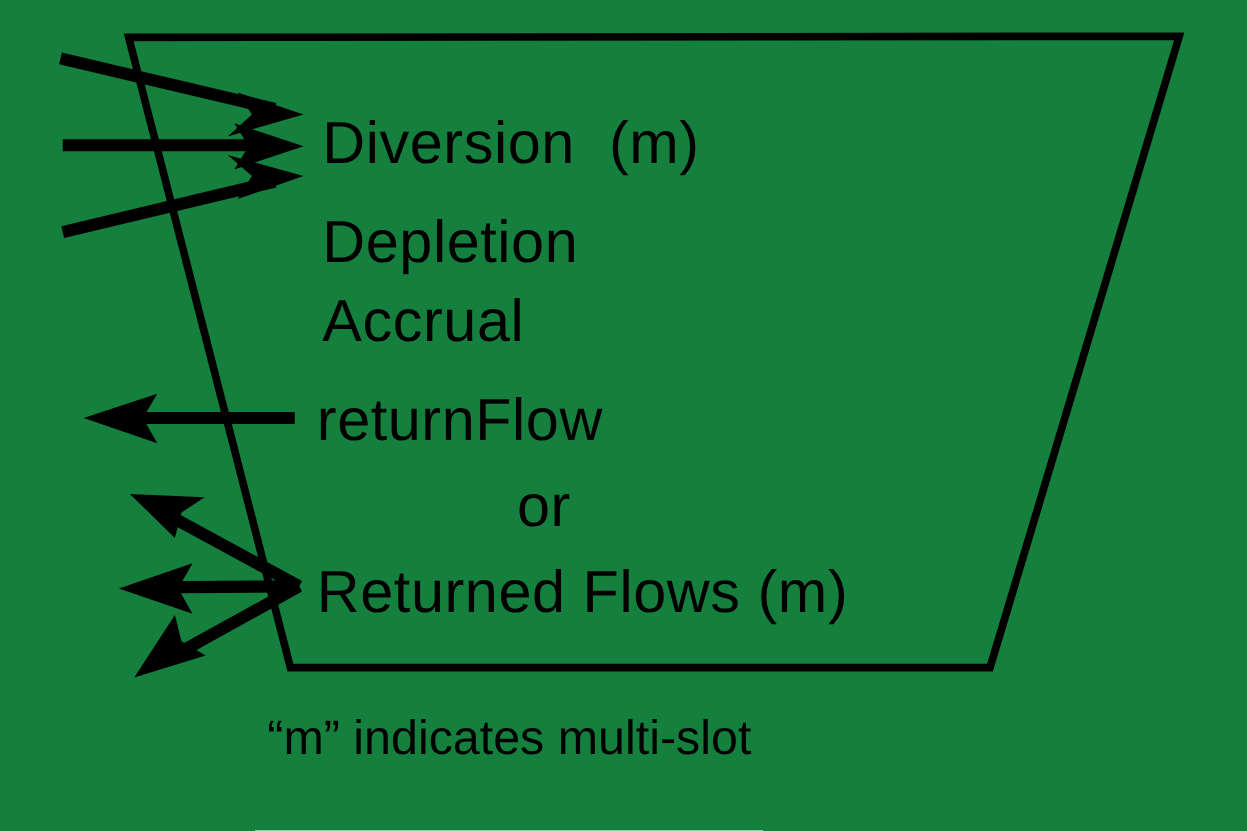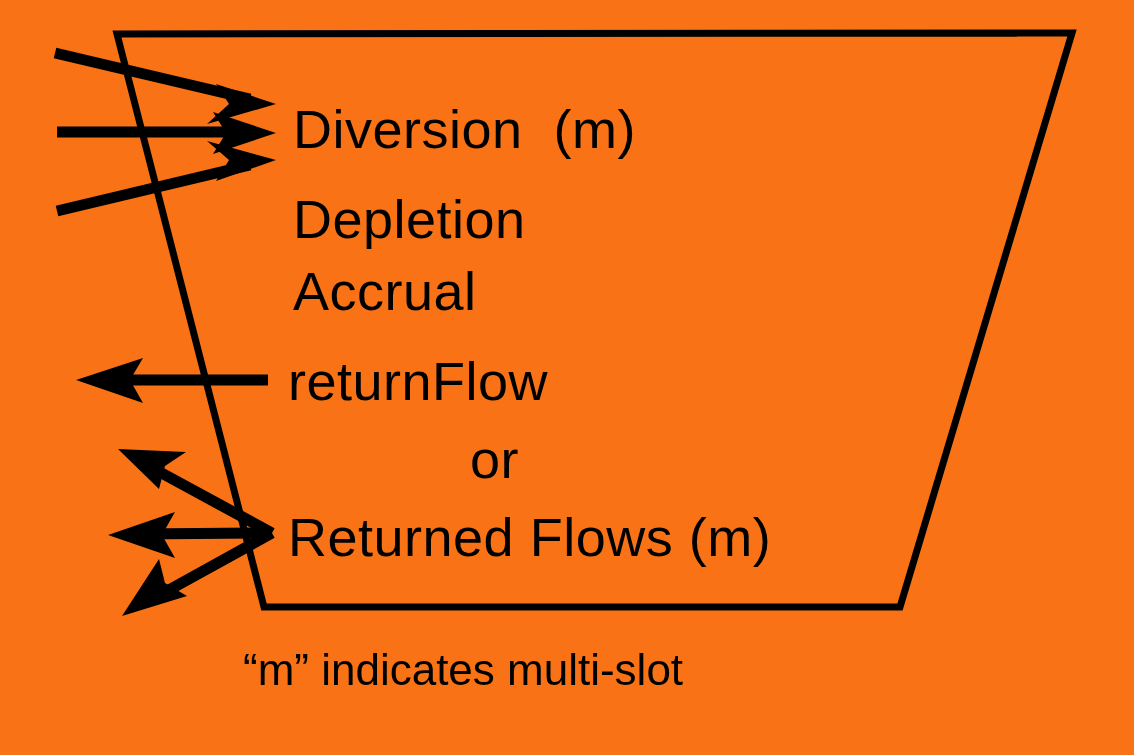--- a/index.html
+++ b/index.html
@@ -7,21 +7,21 @@
     padding: 0;
     background: #ffffff;
   }
   body {
     font-family: "Liberation Sans", sans-serif;
   }
   #diagram-root {
     position: relative;
     width: 1134px;
     height: 755px;
-    background: #f97316;
+    background: #15803d;
     overflow: hidden;
     text-align: center;
   }
   #diagram-svg {
     position: absolute;
     left: 0;
     top: 0;
     width: 1134px;
     height: 755px;
     display: block;

